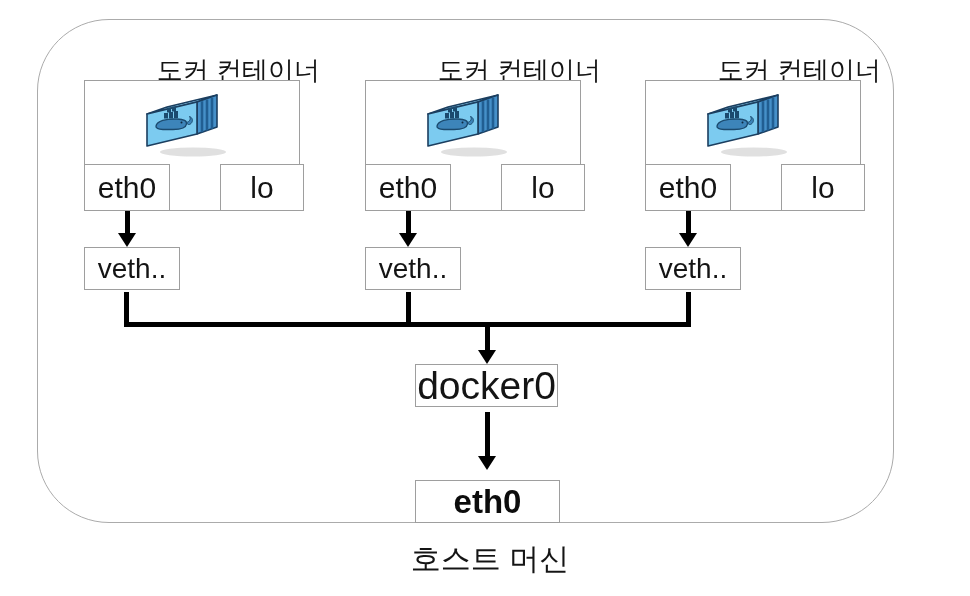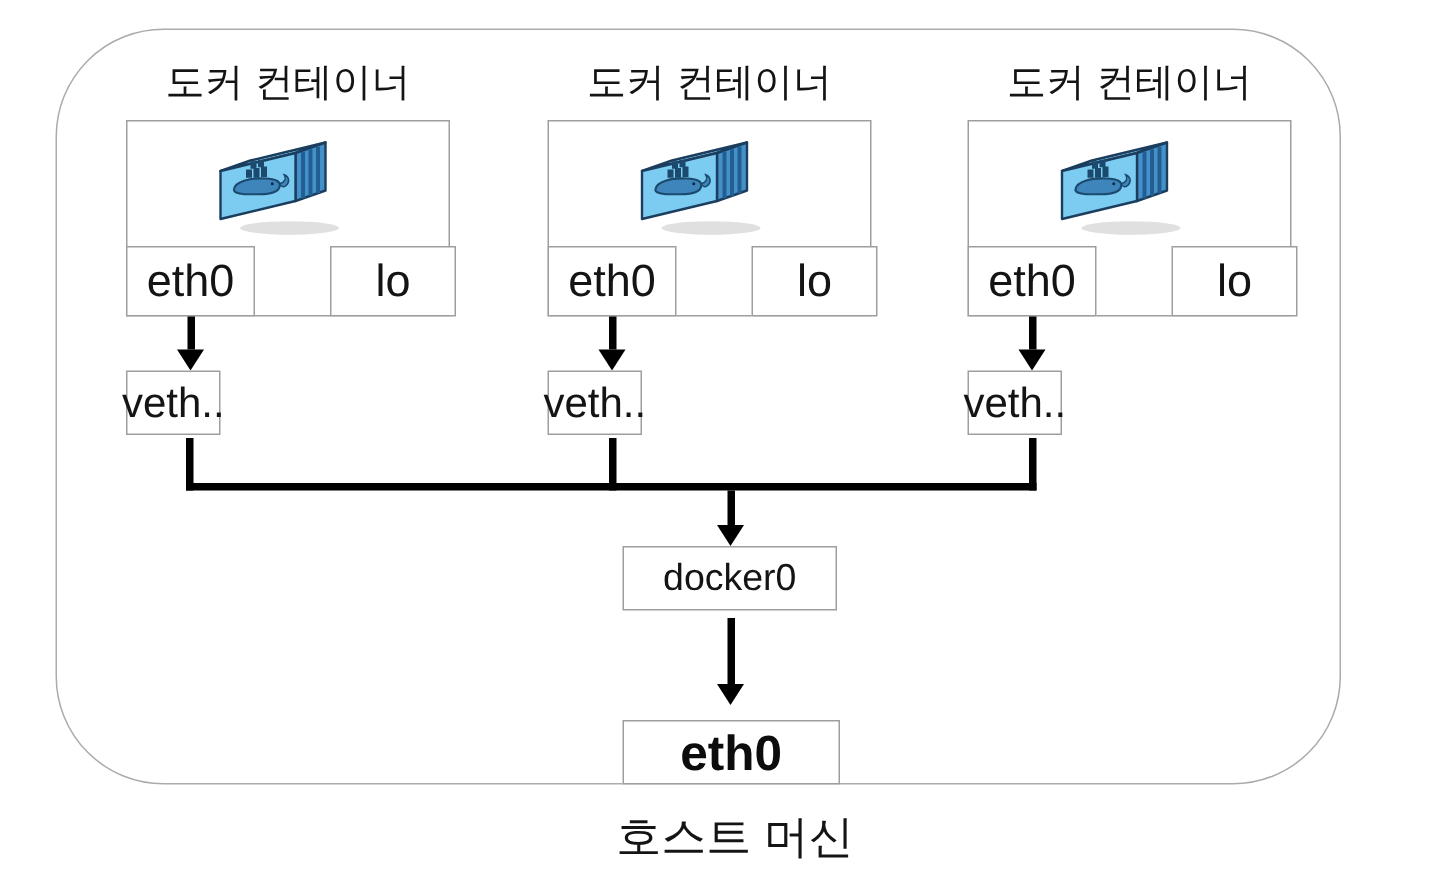--- a/index.html
+++ b/index.html
@@ -7,30 +7,30 @@
   body { font-family:"Liberation Sans","DejaVu Sans",sans-serif; color:#111; }
   .stage { position:relative; width:970px; height:596px; background:#fff; overflow:hidden; }
 
   
   .host-rect { position:absolute; left:37px; top:19px; width:857px; height:504px;
     border:1.5px solid #ababab; border-radius:72px; background:#fff; }
 
   
   .group { position:absolute; top:38px; width:216px; height:254px; }
   .g1 { left:84px; } .g2 { left:365px; } .g3 { left:645px; }
-  .gtitle { position:absolute; left:-20px; right:-20px; top:0; height:32px;
-    font-size:26px; line-height:32px; text-align:center; color:#141414; white-space:nowrap; }
+  .gtitle { position:absolute; left:-20px; right:-20px; top:16px; height:32px;
+    font-size:26px; line-height:32px; text-align:right; color:#141414; white-space:nowrap; }
   .mainbox { position:absolute; left:0; top:42px; width:216px; height:131px;
     border:1.5px solid #9e9e9e; background:#fff; display:flex; align-items:flex-start; justify-content:center; }
   .dicon { width:106px; height:70px; margin-top:8px; }
   .sub { position:absolute; top:126px; height:47px; border:1.5px solid #9e9e9e; background:#fff;
     display:flex; align-items:center; justify-content:center; font-size:30px; color:#141414; }
   .sub.eth { left:0; width:86px; }
   .sub.lo  { left:136px; width:84px; }
-  .vethbox { position:absolute; left:0; top:209px; width:63px; height:43px;
+  .vethbox { position:absolute; left:0; top:209px; width:96px; height:43px;
     border:1.5px solid #9e9e9e; background:#fff; display:flex; align-items:center; justify-content:center;
     font-size:28px; color:#141414; }
 
   
   .varrow { position:absolute; width:18px; display:flex; flex-direction:column; align-items:center; }
   .varrow .shaft { width:5px; background:#000; flex:1 1 auto; }
   .varrow .head { width:0; height:0; border-left:9px solid transparent;
     border-right:9px solid transparent; border-top:14px solid #000; }
   .group .varrow { left:34px; top:173px; height:36px; }
 
@@ -39,21 +39,21 @@
   .v1 { left:124px; top:292px; width:5px; height:35px; }
   .v2 { left:406px; top:292px; width:5px; height:35px; }
   .v3 { left:686px; top:292px; width:5px; height:35px; }
   .bus { left:124px; top:322px; width:567px; height:5px; }
 
   .drop-arrow  { left:478px; top:327px; height:37px; }
   .host-arrow  { left:478px; top:412px; height:58px; }
 
   .bridgebox { position:absolute; left:415px; top:364px; width:143px; height:43px;
     border:1.5px solid #9e9e9e; background:#fff; display:flex; align-items:center; justify-content:center;
-    font-size:25px; color:#141414; }
+    font-size:39px; color:#141414; }
   .hostethbox { position:absolute; left:415px; top:480px; width:145px; height:43px;
     border:1.5px solid #9e9e9e; background:#fff; z-index:3;
     display:flex; align-items:center; justify-content:center;
     font-size:33px; font-weight:bold; color:#0c0c0c; }
   .hostlabel { position:absolute; left:340px; top:541px; width:300px; height:36px;
     font-size:30px; line-height:36px; text-align:center; color:#141414; }
 
   .svgdefs { position:absolute; width:0; height:0; overflow:hidden; }
 </style>
 </head>

